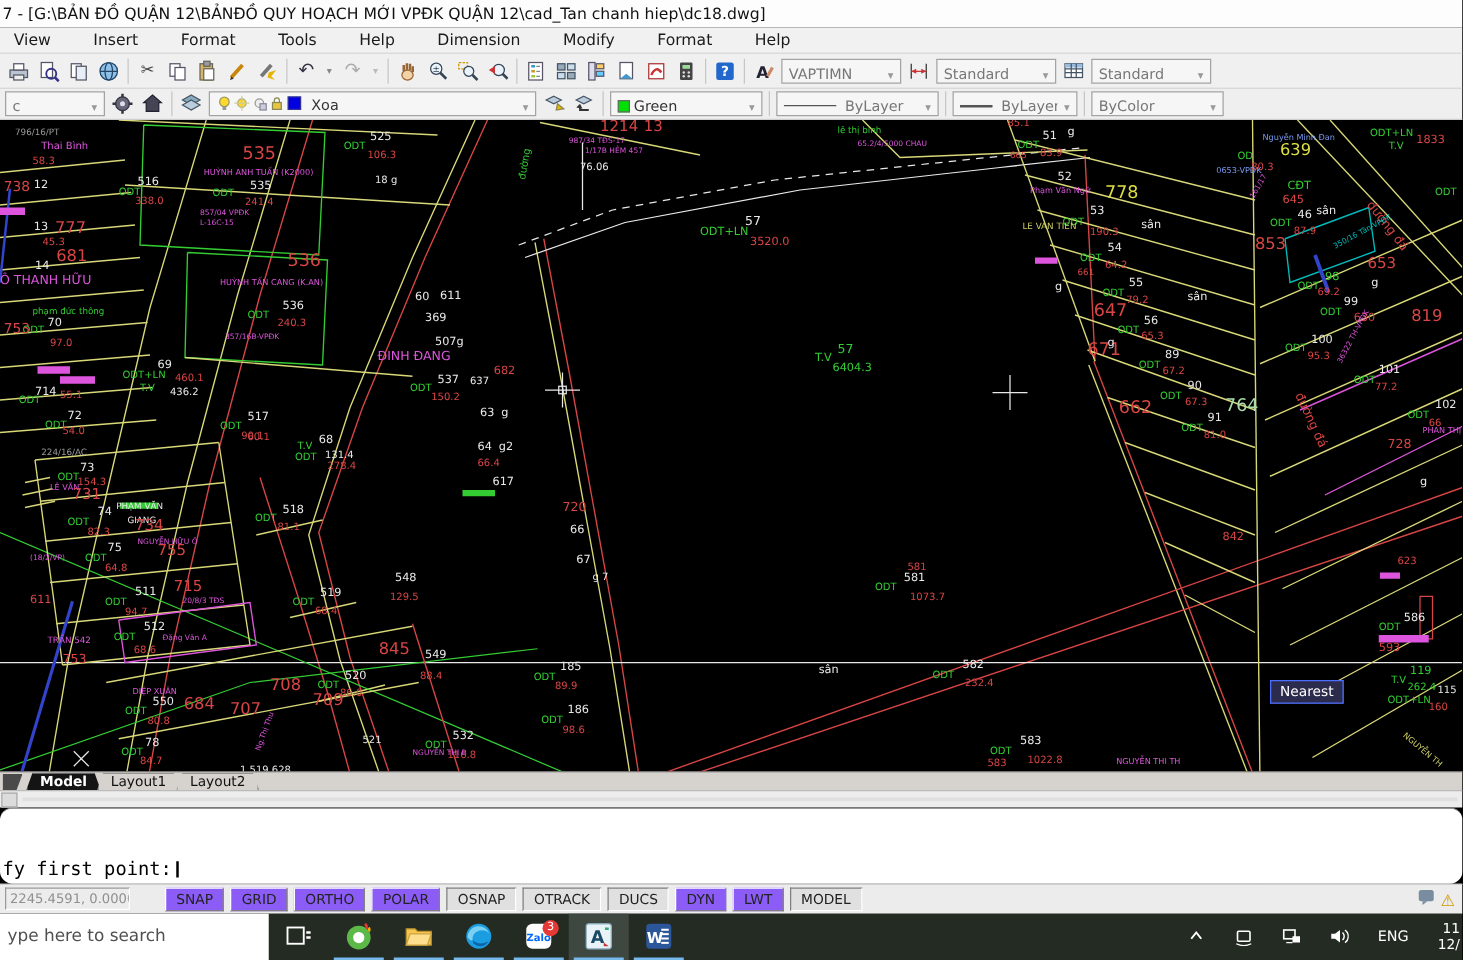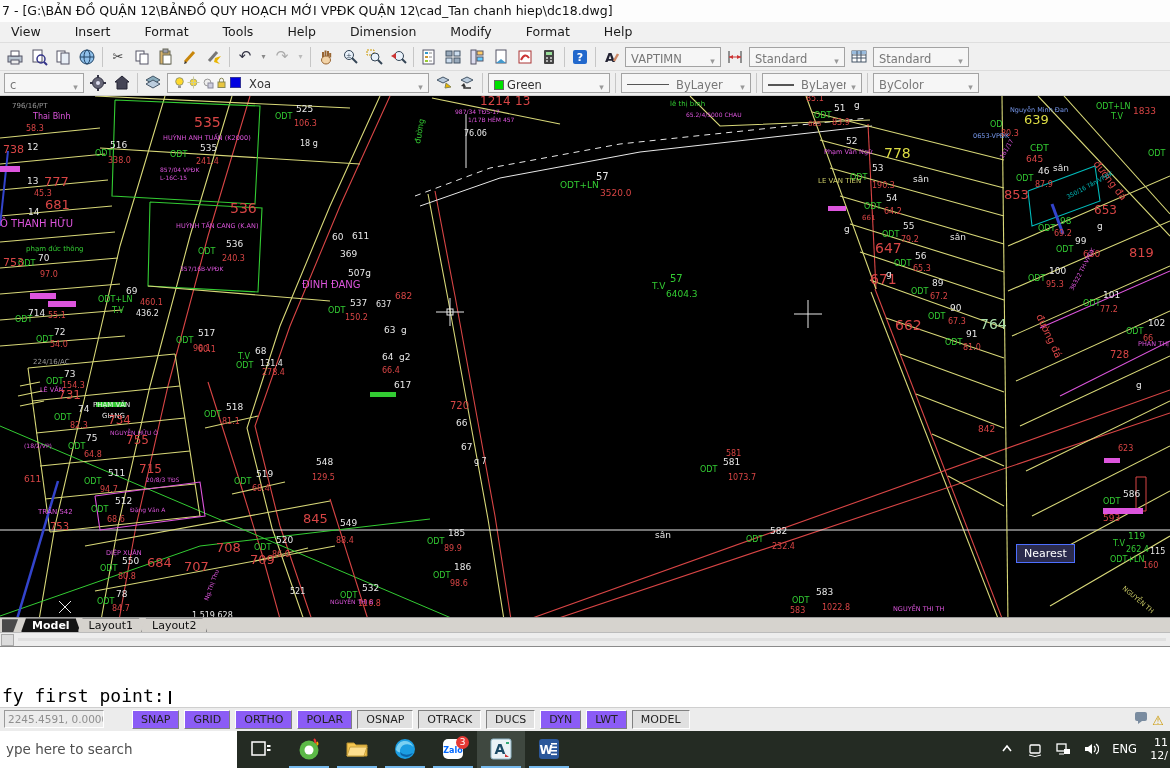--- a/index.html
+++ b/index.html
@@ -41,45 +41,45 @@
          background:#d6d3ce; color:#111; clip-path:polygon(5px 0,calc(100% - 5px) 0,100% 100%,0 100%); margin-right:-3px; }
   .tab.active { background:#141414; color:#fff; font-weight:bold; }
 
   
   .scrollstrip { height:14px; background:#ededed; border-top:1px solid #bbb; display:flex; align-items:center; }
   .scrollnotch { width:13px; height:12px; background:#dcdcdc; border:1px solid #aaa; margin-left:1px; }
   .scrolltrack { flex:1; height:3px; background:#e0e0e0; margin:0 4px; }
 
   
   .cmd { height:62px; background:#fff; border-top:1px solid #8a8a8a; font-family:"DejaVu Sans Mono",monospace;
-         font-size:18px; color:#000; padding:3px 2px; display:flex; flex-direction:column; justify-content:flex-end; }
+         font-size:15px; color:#000; padding:3px 2px; display:flex; flex-direction:column; justify-content:flex-end;border-radius:10px; }
   .cmdline { height:17px; line-height:17px; white-space:pre; }
   .caret { display:inline-block; width:2px; height:13px; background:#000; margin-left:4px; vertical-align:middle;
            animation:blink 1s steps(1) infinite; }
   @keyframes blink { 50% { opacity:0; } }
 
   
   .status { height:24px; background:#ececec; border-top:1px solid #cfcfcf; display:flex; align-items:center; padding:0 4px; }
   .coords { width:100px; height:18px; border:1px solid; border-color:#9a9a9a #fff #fff #9a9a9a; background:#ececec;
             color:#8f8f8f; font-size:10.5px; line-height:17px; padding-left:3px; white-space:nowrap; overflow:hidden; margin-right:28px; }
   .sbtn { height:19px; font-size:11px; color:#222; padding:0 8px; line-height:18px; margin-right:5px;
           border:1px solid; border-color:#fff #808080 #808080 #fff; background:#8b5cf6; }
   .sbtn.on { border-color:#808080 #fff #fff #808080; background:#e0e0e0; }
   .statusright { margin-left:auto; display:flex; align-items:center; gap:3px; padding-right:2px; }
 
   
   .taskbar { height:38px; background:#242b23; display:flex; align-items:stretch; }
-  .search { width:237px; background:#fff; display:flex; align-items:center; padding-left:6px;
+  .search { width:215px; background:#fff; display:flex; align-items:center; padding-left:6px;
             font-size:13.5px; color:#4f4f4f; white-space:nowrap; overflow:hidden; }
   .appslot { width:48px; display:flex; align-items:center; justify-content:center; position:relative; }
   .appslot.active { background:#3f4840; }
   .appslot .runline { position:absolute; bottom:0; left:4px; right:4px; height:2px; background:#76b9ed; }
   .badge { position:absolute; top:5px; right:8px; min-width:13px; height:13px; border-radius:7px; background:#e53935;
            color:#fff; font-size:9px; line-height:13px; text-align:center; padding:0 2px; }
-  .tray { margin-left:auto; display:flex; align-items:center; gap:4px; padding-right:2px; }
+  .tray { margin-left:auto; display:flex; align-items:center; gap:14px; padding-right:2px; }
   .trayic { width:24px; height:24px; display:flex; align-items:center; justify-content:center; }
   .lang { color:#fff; font-size:11.5px; padding:0 5px; }
   .clock { color:#fff; font-size:11px; text-align:right; line-height:13px; width:22px; overflow:hidden; }
 </style>
 </head>
 <body>
 
 <div class="app">
 
   <div class="titlebar">

